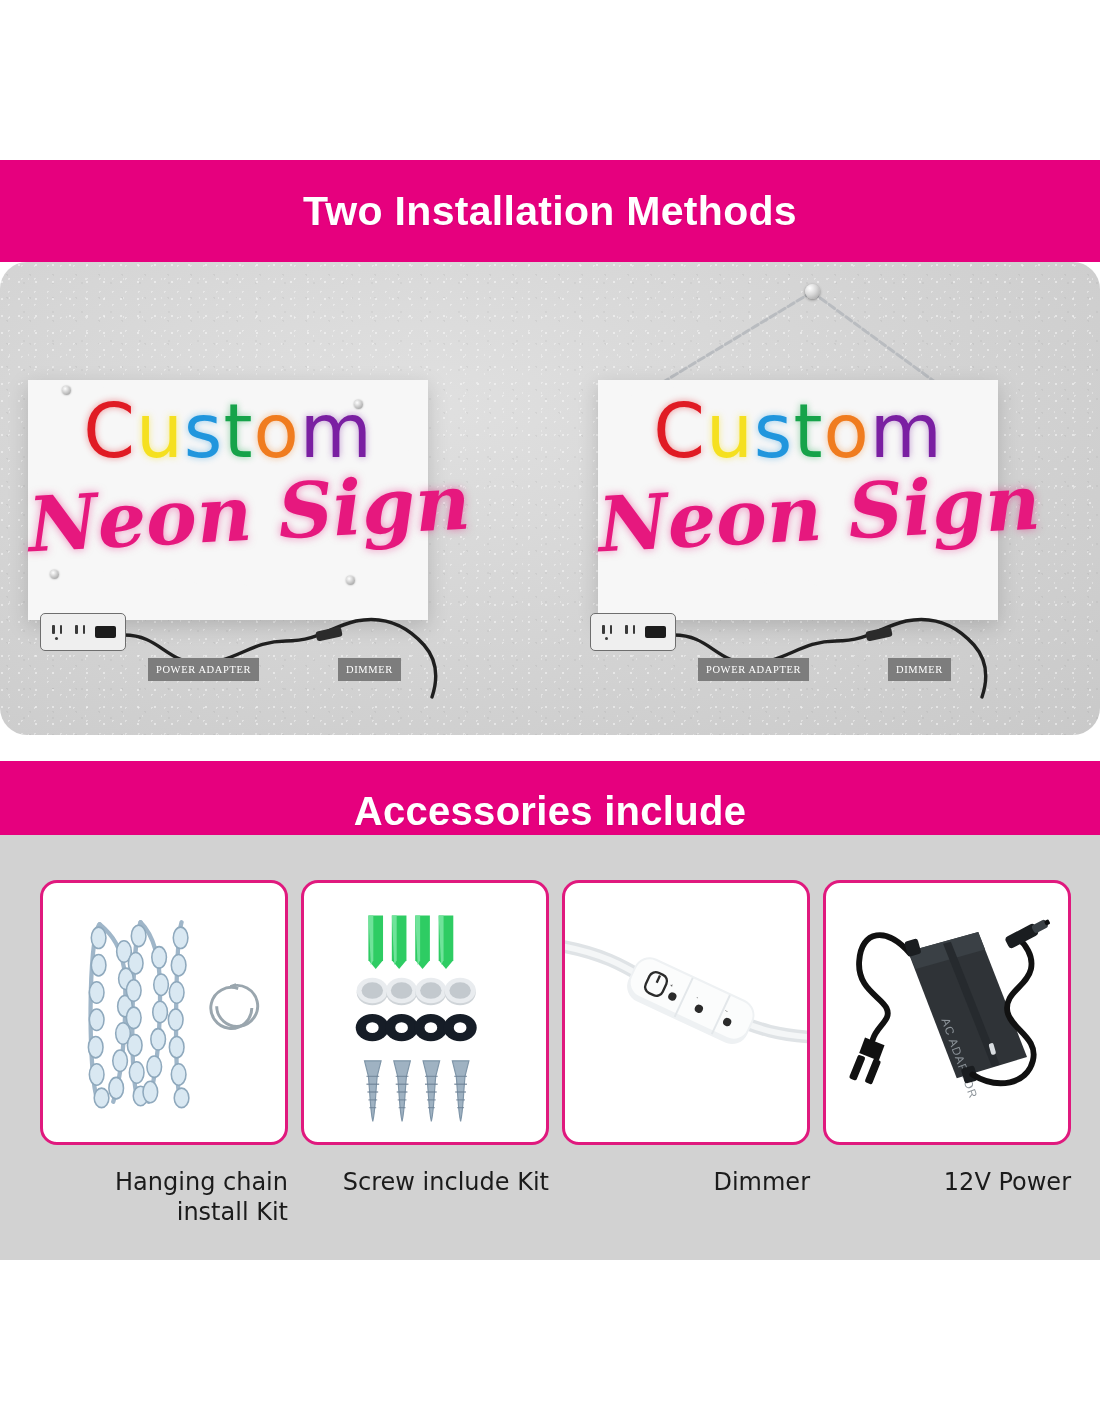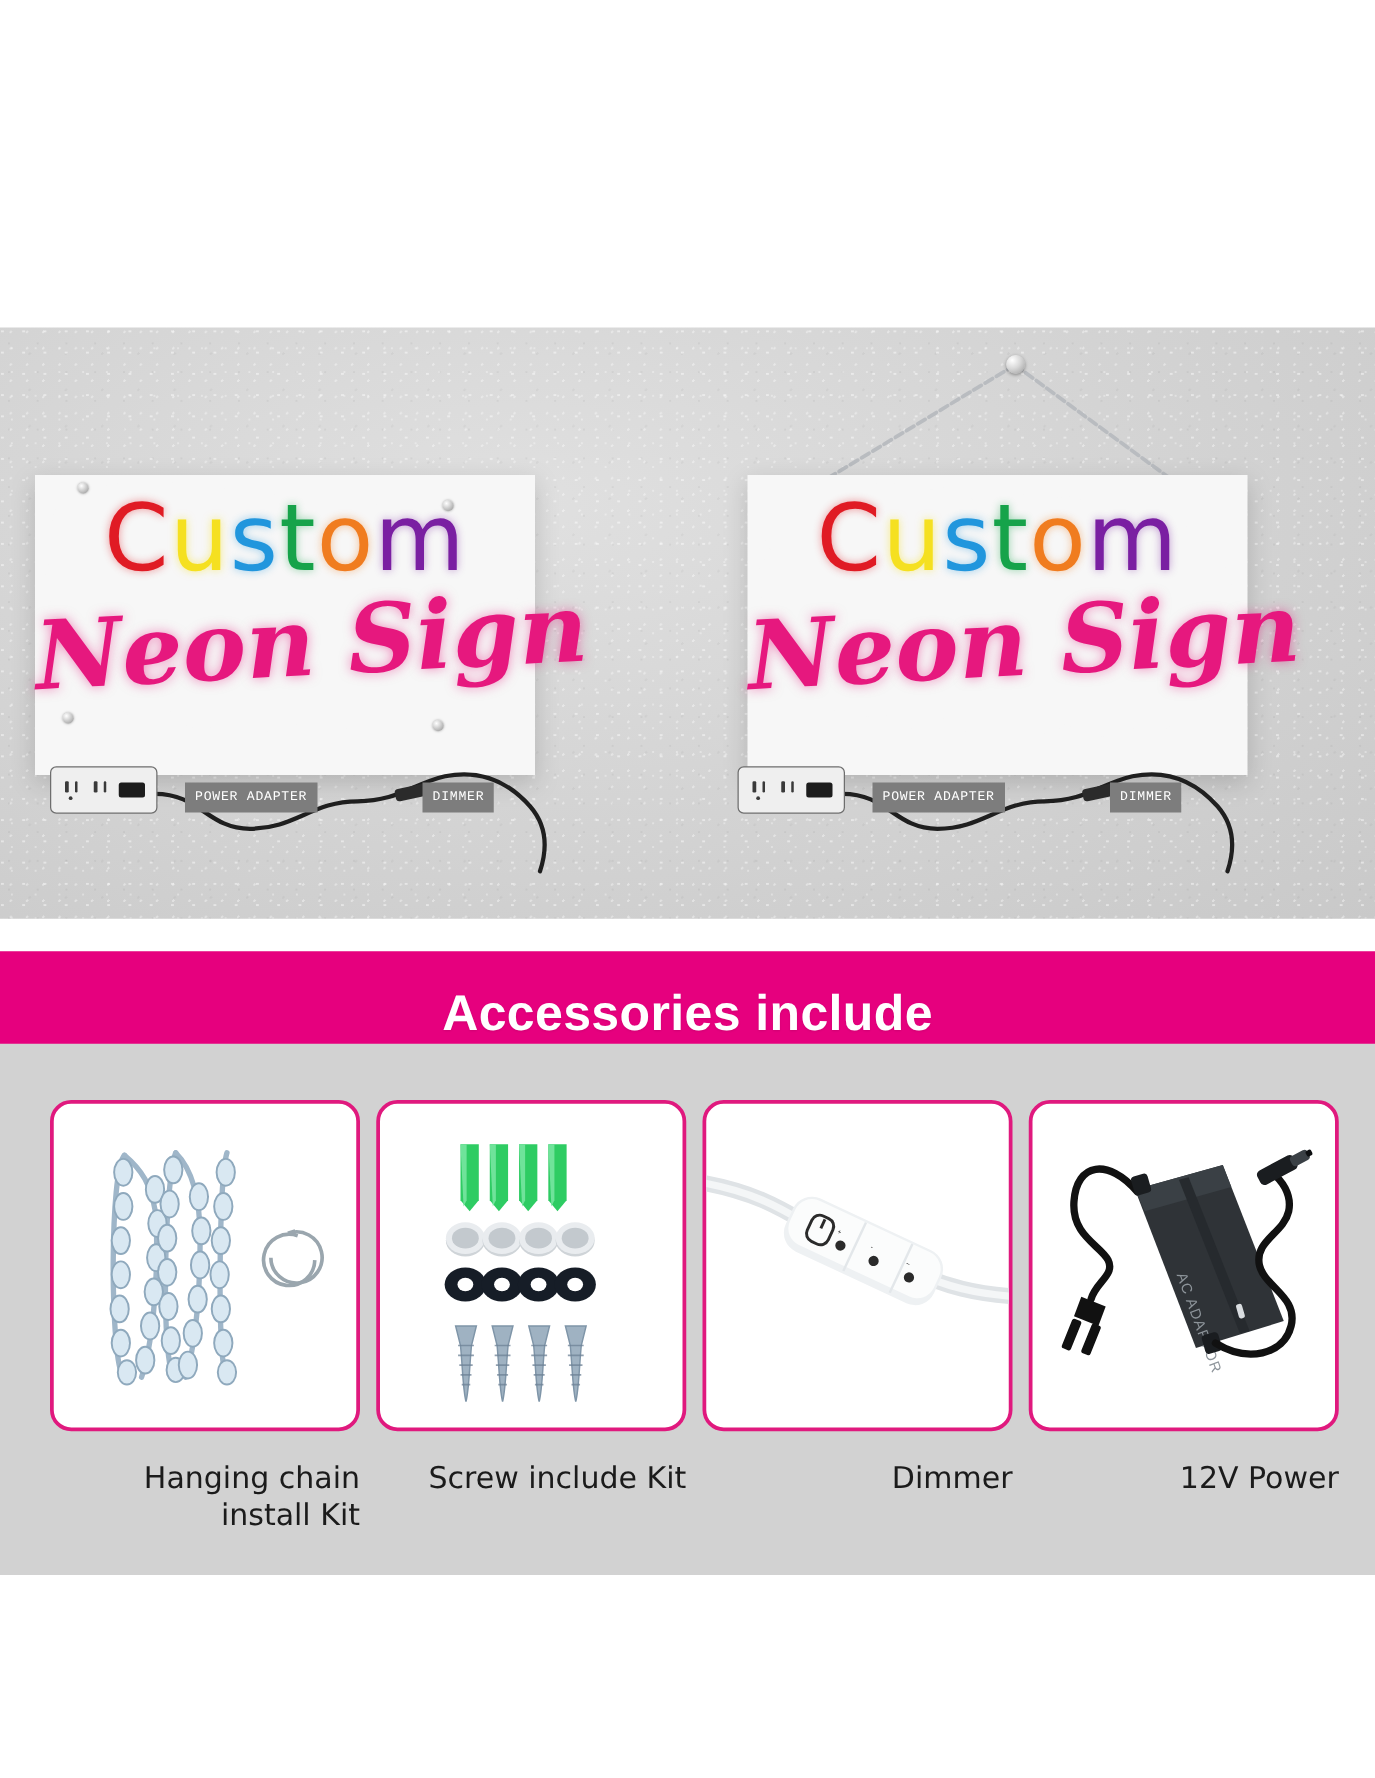--- a/index.html
+++ b/index.html
@@ -35,20 +35,21 @@
   }
   .banner-2 .banner-title { font-size: 40px; }
 
   
   .install-panel {
     position:absolute; top:262px; left:0;
     width:1100px; height:473px;
     background:
       radial-gradient(ellipse at 38% 30%, #e0e0e0 0%, #d3d3d3 55%, #c9c9c9 100%);
     overflow:hidden;
+    border-radius:27px;
   }
   .wall-texture {
     position:absolute; inset:0;
     background-image:
       radial-gradient(circle at 12% 18%, rgba(255,255,255,.55) 0 1px, transparent 1px),
       radial-gradient(circle at 32% 55%, rgba(0,0,0,.05) 0 1px, transparent 1px),
       radial-gradient(circle at 67% 28%, rgba(255,255,255,.45) 0 1px, transparent 1px),
       radial-gradient(circle at 82% 72%, rgba(0,0,0,.045) 0 1px, transparent 1px),
       radial-gradient(circle at 50% 88%, rgba(255,255,255,.4) 0 1px, transparent 1px);
     background-size: 17px 17px, 23px 23px, 13px 13px, 29px 29px, 19px 19px;
@@ -124,22 +125,23 @@
   
   .cable-svg { position:absolute; left:0; bottom:0; width:550px; height:130px; }
 
   .cable-label {
     position:absolute;
     background:#7d7d7d;
     color:#ffffff;
     font-size:10.5px;
     letter-spacing:.6px;
     padding:6px 8px;
-    font-family:Liberation Mono, monospace;
+    font-family:Liberation Serif, serif;
     white-space:nowrap;
+    margin-top:32px;
   }
 
   .outlet {
     position:absolute;
     width:86px; height:38px;
     background:#efefef;
     border:1.6px solid #6e6e6e;
     border-radius:5px;
   }
   .outlet .slot-pair { position:absolute; top:11px; display:flex; gap:5px; }
@@ -181,20 +183,23 @@
 
   
   .art { position:absolute; inset:0; }
   .art svg { width:100%; height:100%; display:block; }
 </style>
 </head>
 <body>
 
 <div class="page">
 
+  <div class="banner banner-1">
+    <div class="banner-title">Two Installation Methods</div>
+  </div>
 
   <div class="install-panel">
     <div class="wall-texture"></div>
 
     <div class="method method-left">
 
       <div class="sign-wrap">
         <div class="acrylic">
           <svg viewBox="0 0 400 240" preserveAspectRatio="none" aria-hidden="true">
             <path fill="#f7f7f7" d="M14,40 C14,22 28,12 46,16 C58,4 76,4 88,14 C104,2 124,4 134,18

